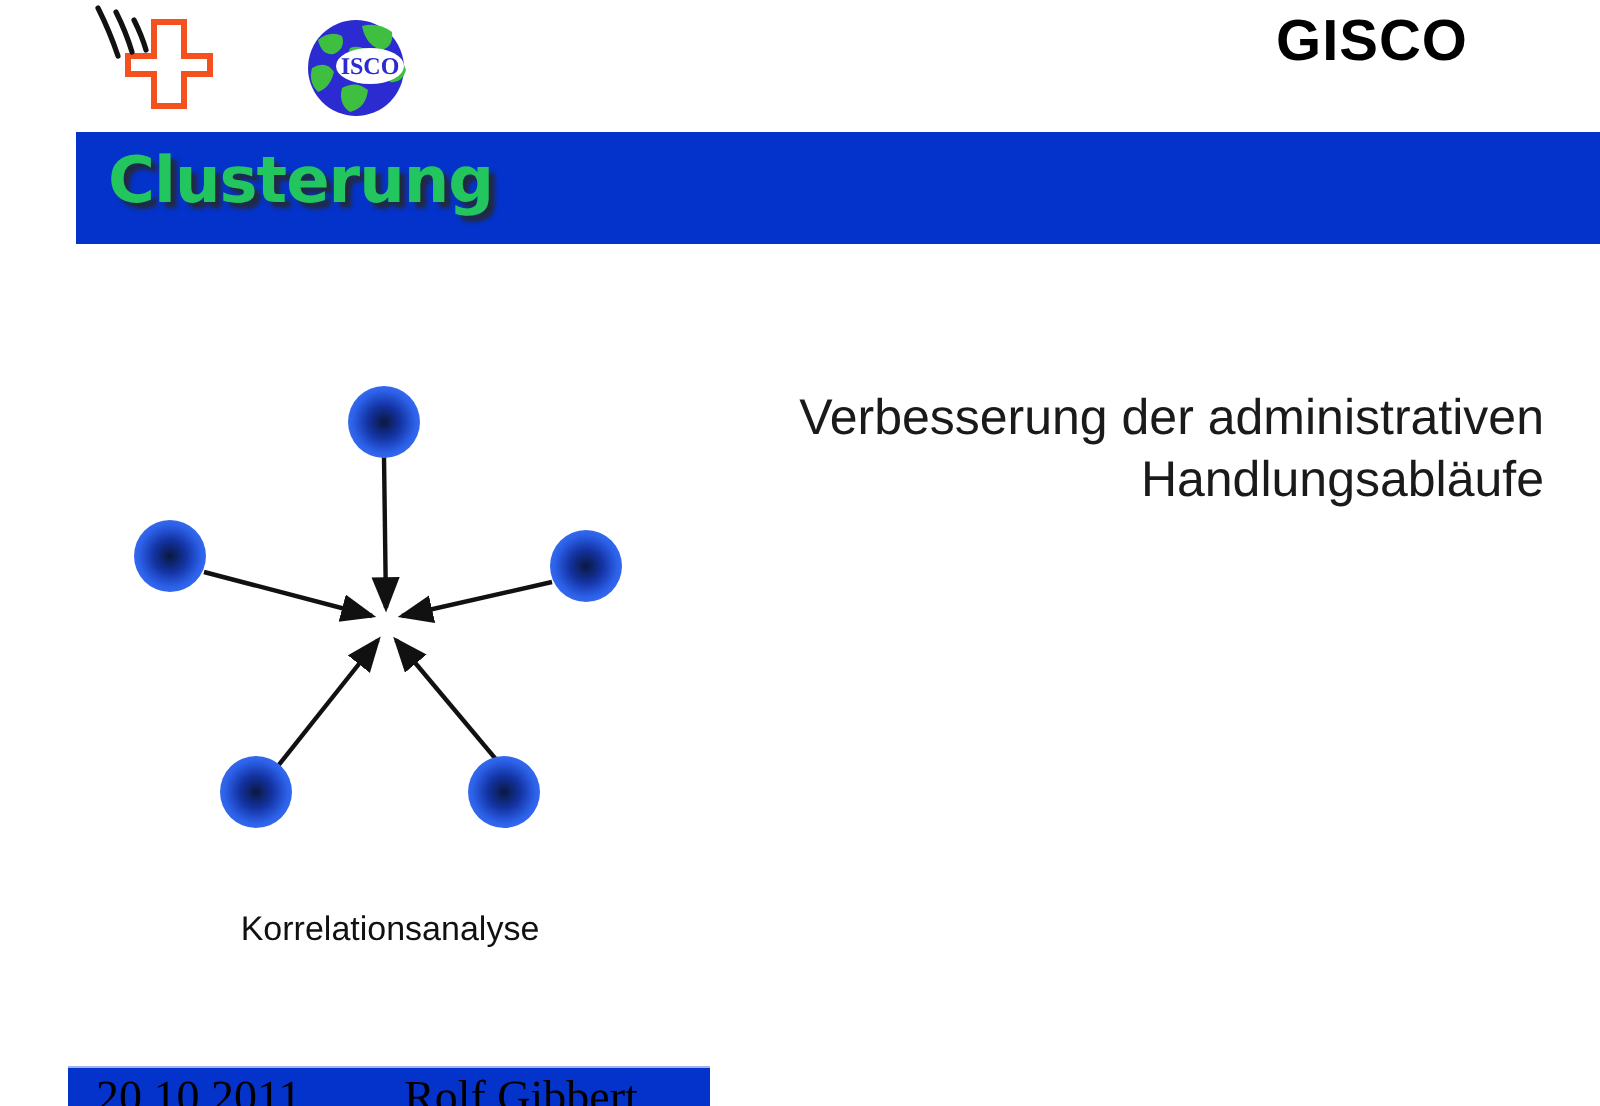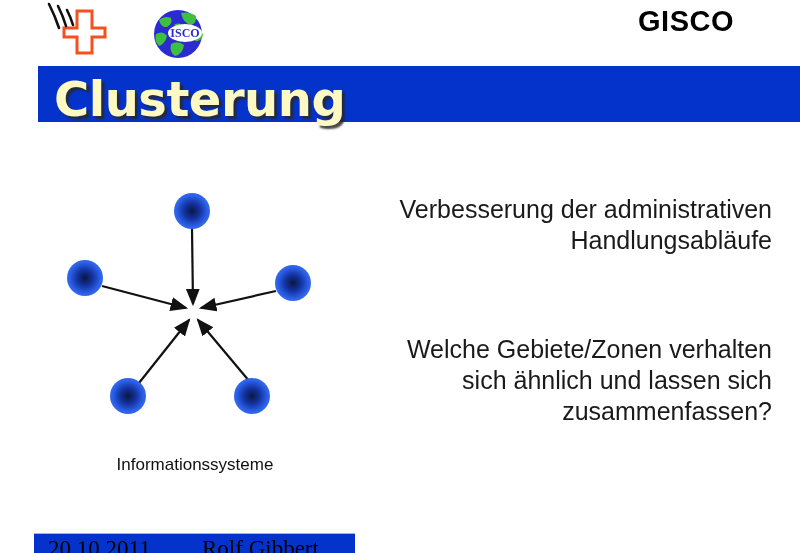--- a/index.html
+++ b/index.html
@@ -34,21 +34,21 @@
 
   
   #title-bar {
     position:absolute; left:38px; top:66px;
     width:762px; height:56px;
     background:var(--accent,#0433cc);
   }
   #title-text {
     position:absolute; left:16px; top:5px;
     font-family:"DejaVu Sans", sans-serif;
-    font-weight:bold; font-size:48px; color:#fef9c3;
+    font-weight:bold; font-size:32px; color:#22c55e;
     text-shadow: 3px 3px 2px rgba(40,40,40,.85);
     letter-spacing:-.5px;
   }
 
   
   #diagram { position:absolute; left:20px; top:170px; width:350px; height:320px; }
   #diagram svg { display:block; }
   #diagram-caption {
     position:absolute; left:0; top:285px; width:350px;
     text-align:center;
@@ -151,25 +151,24 @@
 
       <g>
         <circle cx="172" cy="41" r="18" fill="url(#nodeGrad)"></circle>
         <circle cx="65" cy="108" r="18" fill="url(#nodeGrad)"></circle>
         <circle cx="273" cy="113" r="18" fill="url(#nodeGrad)"></circle>
         <circle cx="108" cy="226" r="18" fill="url(#nodeGrad)"></circle>
         <circle cx="232" cy="226" r="18" fill="url(#nodeGrad)"></circle>
       </g>
     </svg>
 
-    <div id="diagram-caption">Informationssysteme</div>
+    <div id="diagram-caption">Korrelationsanalyse</div>
   </div>
 
   <div id="para-1" class="body-block">Verbesserung der administrativen Handlungsabläufe</div>
 
-  <div id="para-2" class="body-block">Welche Gebiete/Zonen verhalten sich ähnlich und lassen sich zusammenfassen?</div>
 
   <div id="footer-bar">
     <div id="footer-date" class="footer-text">20.10.2011</div>
     <div id="footer-author" class="footer-text">Rolf Gibbert</div>
   </div>
 
 </div>
 
 </body></html>

